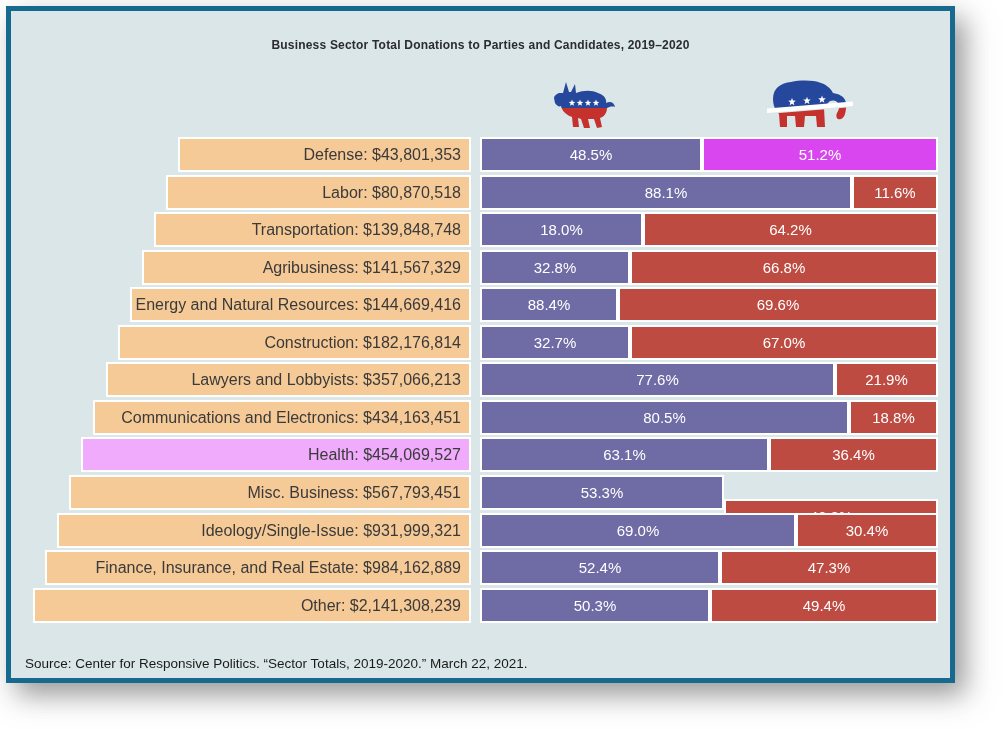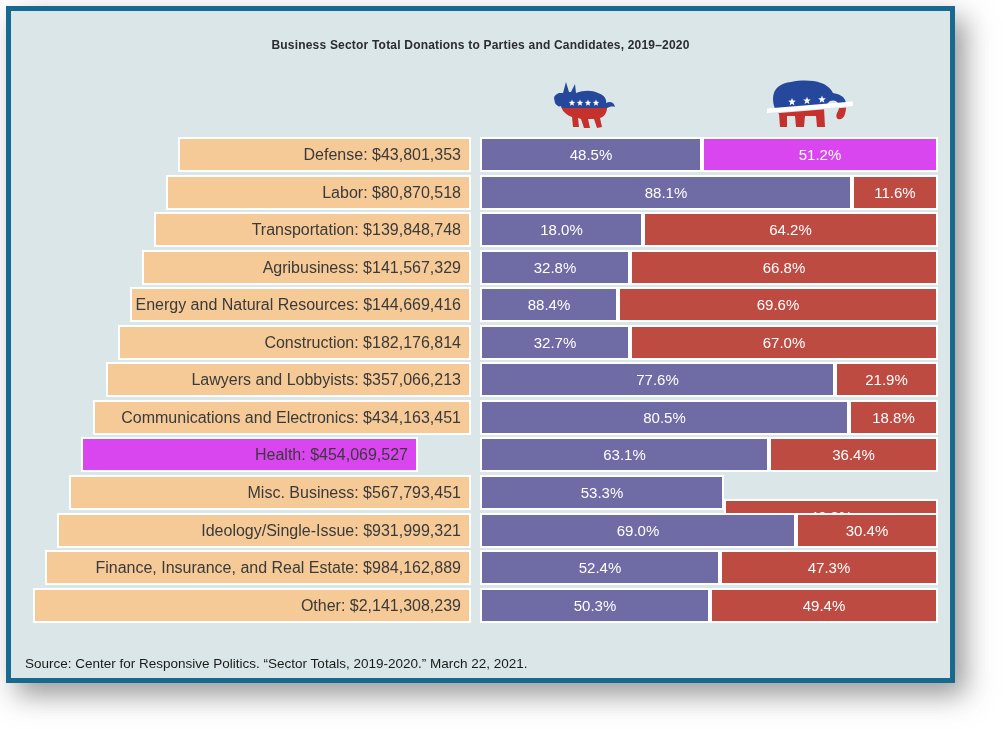--- a/index.html
+++ b/index.html
@@ -179,21 +179,21 @@
         <div class="bars">
           <div class="seg" style="left: 0px; width: 369px; background: rgb(110, 107, 165);">
             <span class="pct">80.5%</span>
           </div>
           <div class="seg" style="left: 369px; width: 89px; background: rgb(189, 75, 65);">
             <span class="pct">18.8%</span>
           </div>
         </div>
       </div>
       <div class="row" style="top: 426px;">
-        <div class="label-bar" style="left: 70px; width: 337px; background: #d946ef;">
+        <div class="label-bar" style="left: 70px; width: 390px; background: #f0abfc;">
           <span class="label-text">Health: $454,069,527</span>
         </div>
         <div class="bars">
           <div class="seg" style="left: 0px; width: 289px; background: rgb(110, 107, 165);">
             <span class="pct">63.1%</span>
           </div>
           <div class="seg" style="left: 289px; width: 169px; background: rgb(189, 75, 65);">
             <span class="pct">36.4%</span>
           </div>
         </div>

